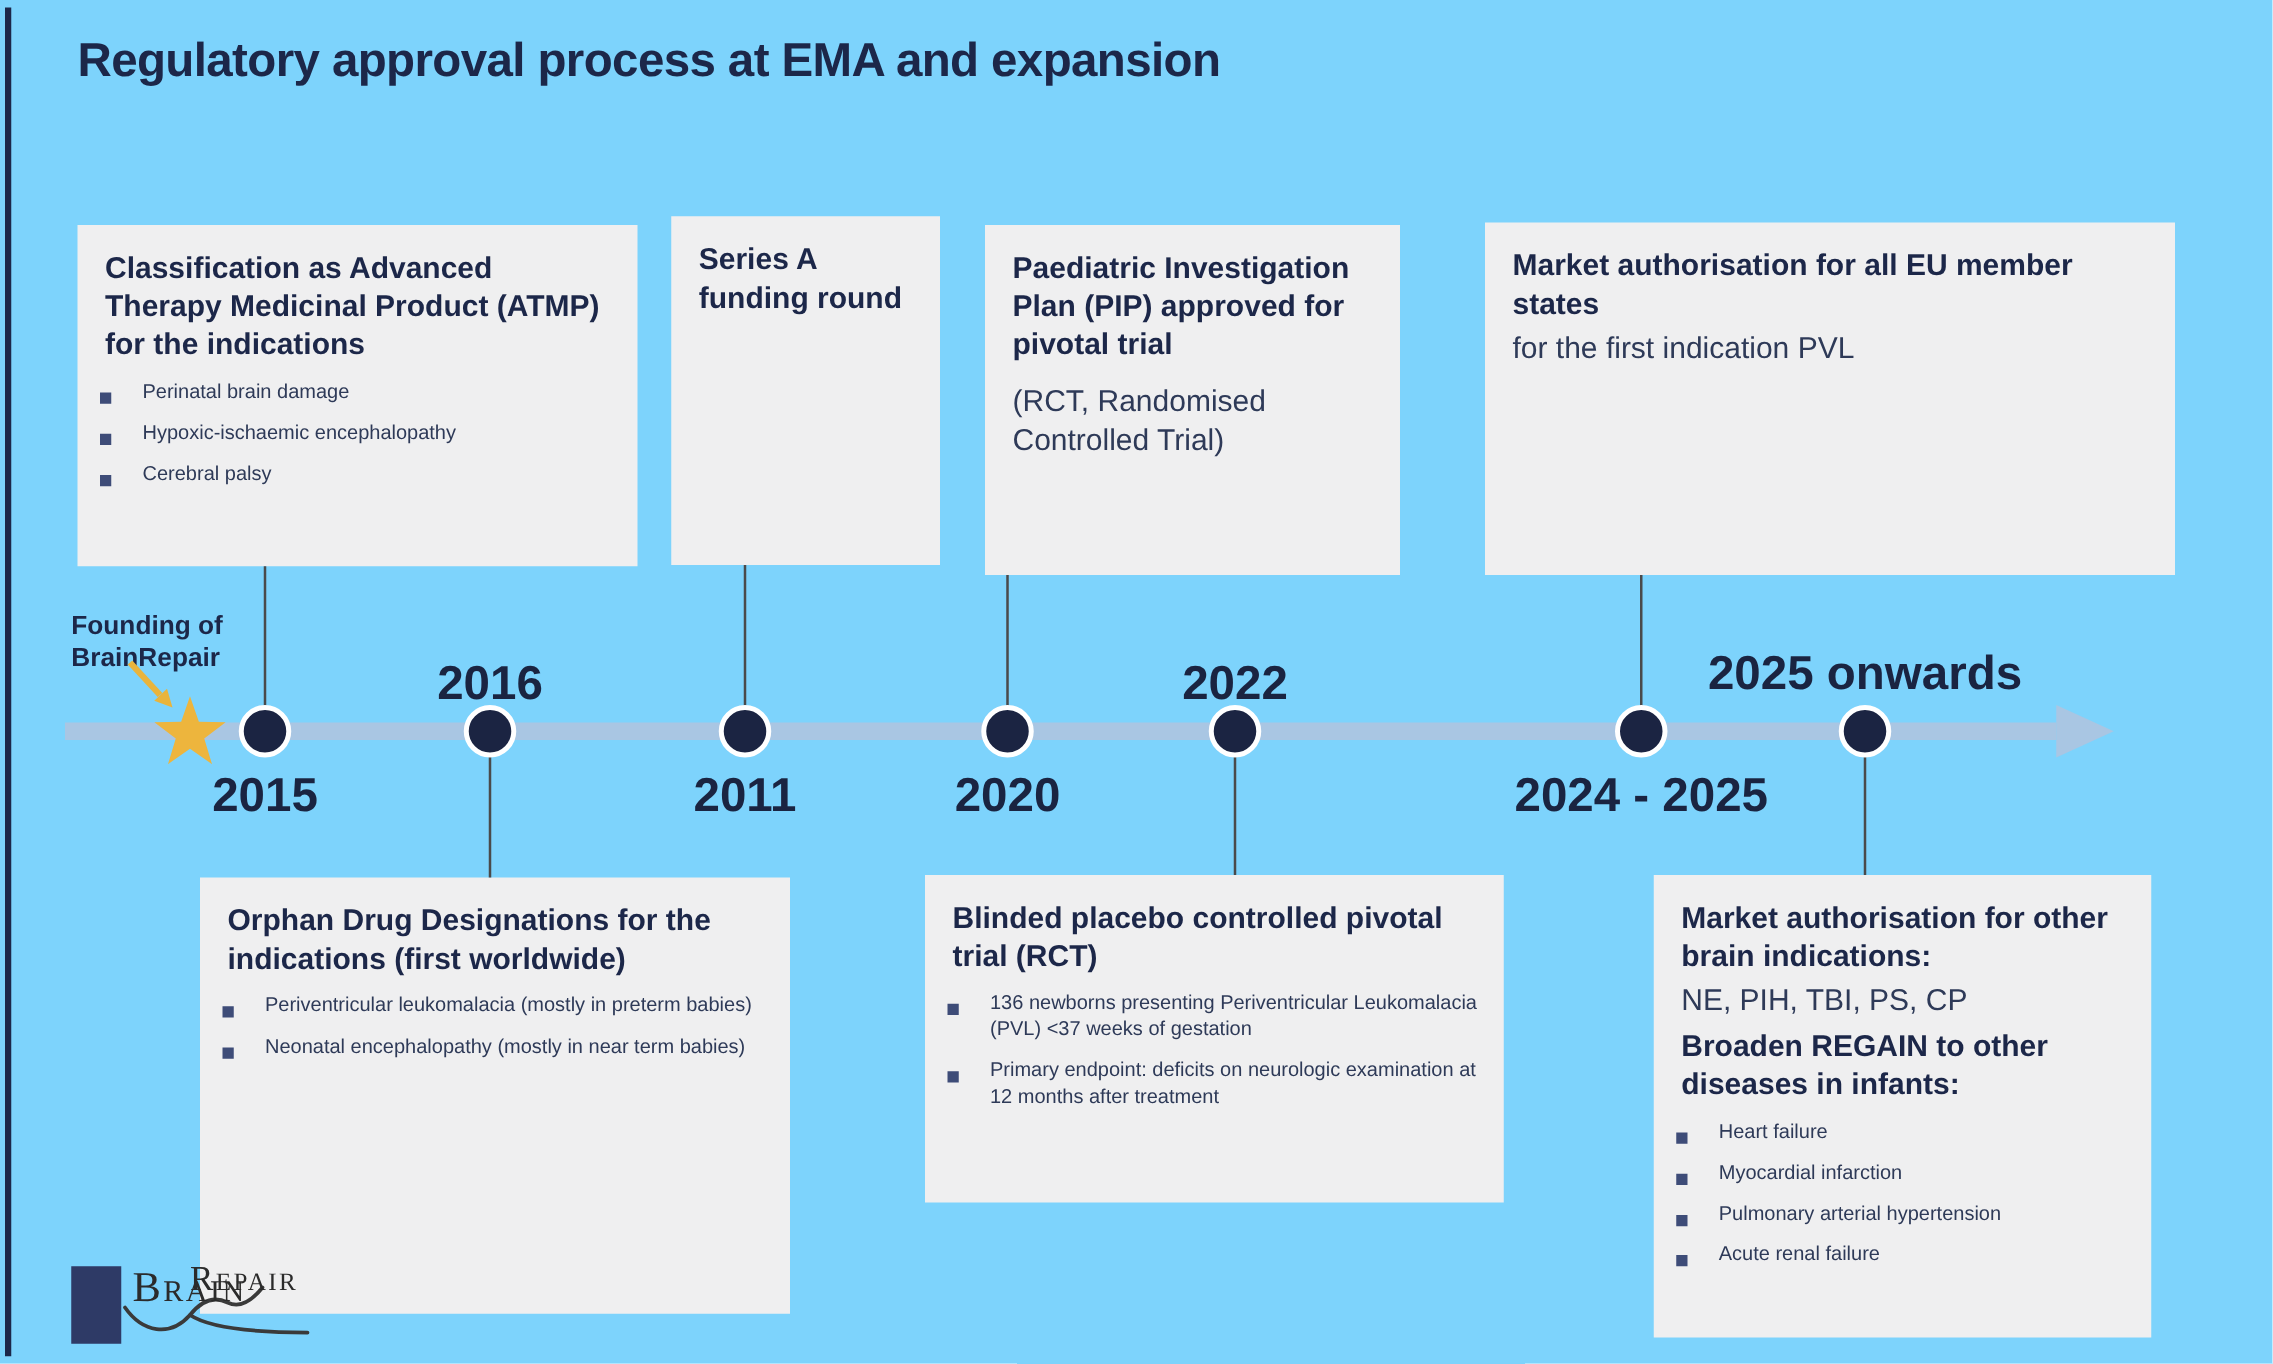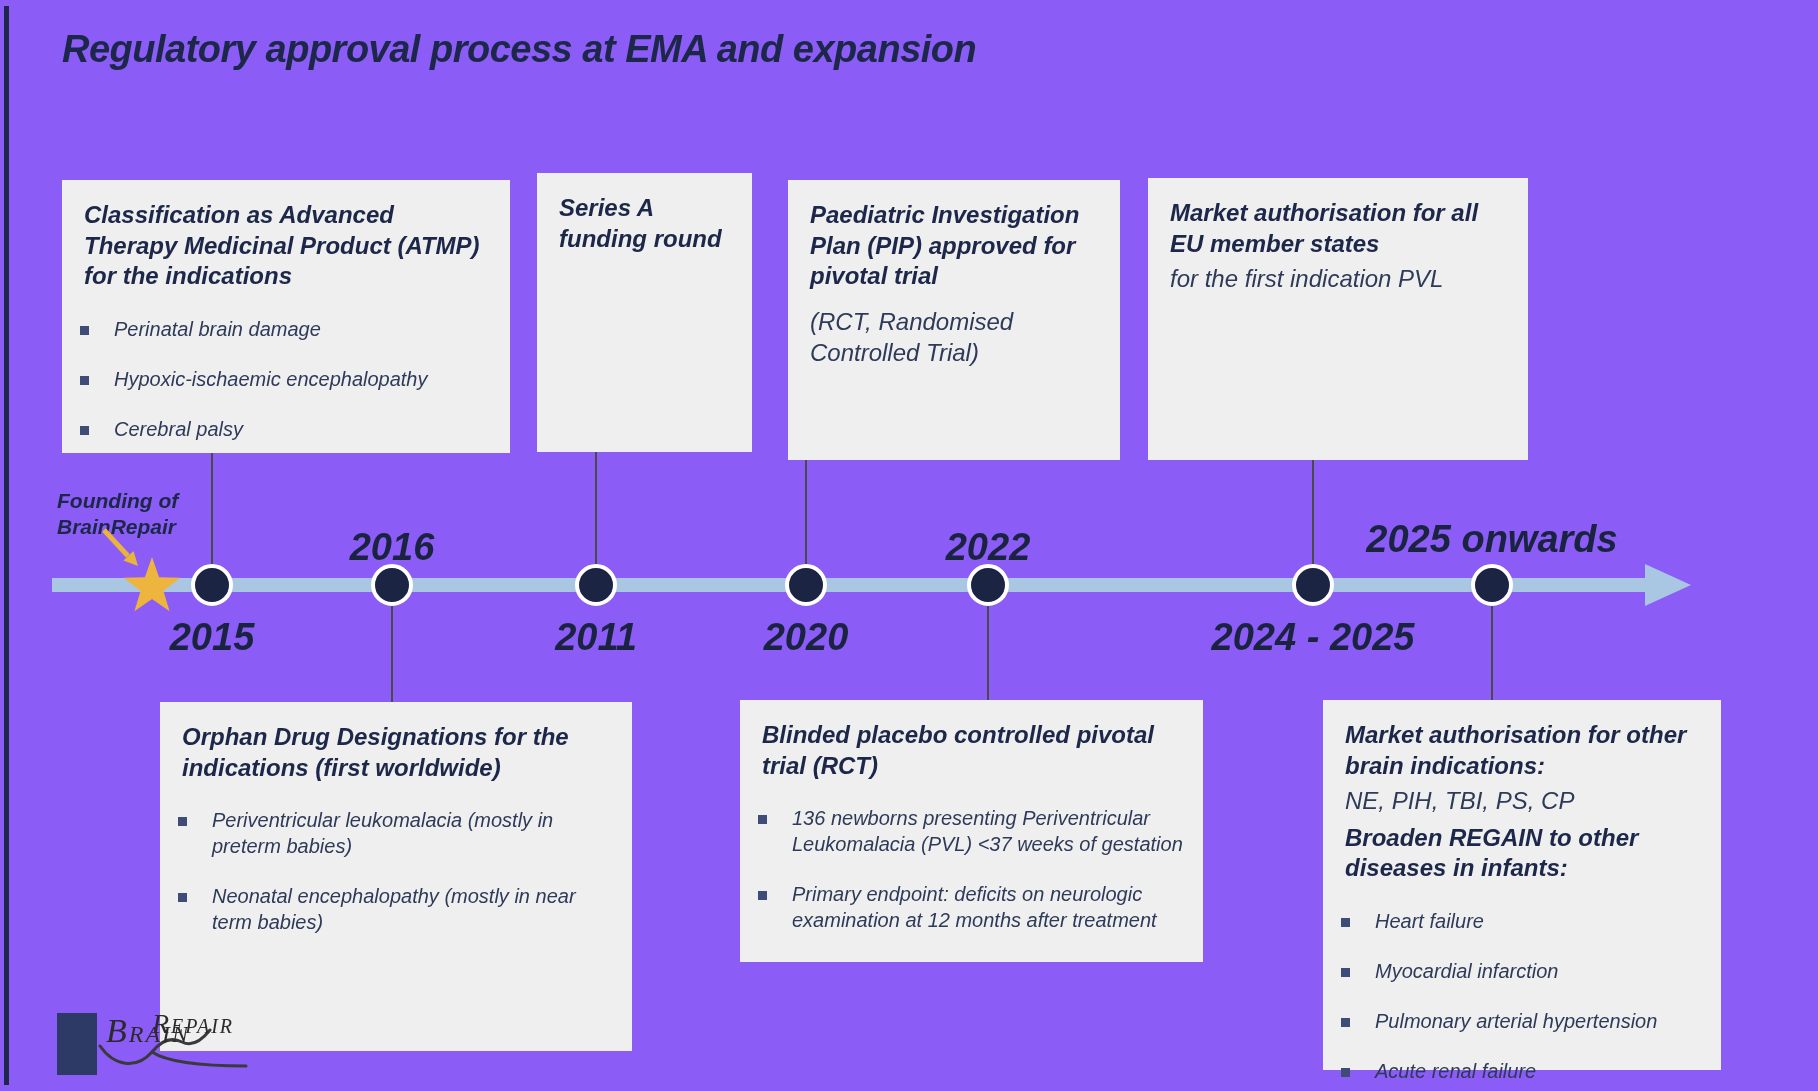--- a/index.html
+++ b/index.html
@@ -1,23 +1,22 @@
 <!DOCTYPE html>
 <html><head>
 <meta charset="utf-8">
 <style>
   html,body{margin:0;padding:0;background:#ffffff;}
   .slide{
     position:relative;
     width:1818px;height:1091px;
-    background:#8b5cf6;
+    background:#7dd3fc;
     font-family:"Liberation Sans", sans-serif;
     color:#2e3a58;
     overflow:hidden;
-    font-style:italic;
   }
   .left-edge{
     position:absolute;left:4px;top:6px;width:5px;height:1079px;
     background:#1c2749;
   }
   .title{
     position:absolute;left:62px;top:28px;margin:0;
     font-size:38px;font-weight:700;color:#1c2749;letter-spacing:-0.5px;
   }
   .box{
@@ -31,22 +30,22 @@
     padding:0 22px;
   }
   .box-sub{
     font-size:24px;line-height:1.3;color:#2e3a58;
     padding:0 22px;margin-top:14px;
   }
   .box-sub.tight{margin-top:4px;}
   ul.bullets{list-style:none;margin:10px 0 0 0;padding:0;}
   ul.bullets li{
     position:relative;
-    font-size:20px;line-height:1.3;color:#2e3a58;
-    padding:0 18px 0 52px;margin-top:24px;
+    font-size:16px;line-height:1.3;color:#2e3a58;
+    padding:0 18px 0 52px;margin-top:12px;
   }
   ul.bullets li::before{
     content:"";position:absolute;left:18px;top:10px;
     width:9px;height:9px;background:#3e4c78;
   }
   .connector{position:absolute;width:2px;background:#4a4a4a;}
   .tl-bar{
     position:absolute;left:52px;top:578px;width:1593px;height:14px;
     background:#a9c6e3;
   }
@@ -105,21 +104,21 @@
 
   <div class="box" style="left:537px;top:173px;width:215px;height:279px">
     <div class="box-title">Series A funding round</div>
   </div>
 
   <div class="box" style="left:788px;top:180px;width:332px;height:280px">
     <div class="box-title">Paediatric Investigation Plan (PIP) approved for pivotal trial</div>
     <div class="box-sub">(RCT, Randomised Controlled Trial)</div>
   </div>
 
-  <div class="box" style="left:1148px;top:178px;width:380px;height:282px">
+  <div class="box" style="left:1188px;top:178px;width:552px;height:282px">
     <div class="box-title">Market authorisation for all EU member states</div>
     <div class="box-sub tight">for the first indication PVL</div>
   </div>
 
   <div class="box" style="left:160px;top:702px;width:472px;height:349px">
     <div class="box-title">Orphan Drug Designations for the indications (first worldwide)</div>
     <ul class="bullets">
       <li>Periventricular leukomalacia (mostly in preterm babies)</li>
       <li>Neonatal encephalopathy (mostly in near term babies)</li>
     </ul>

